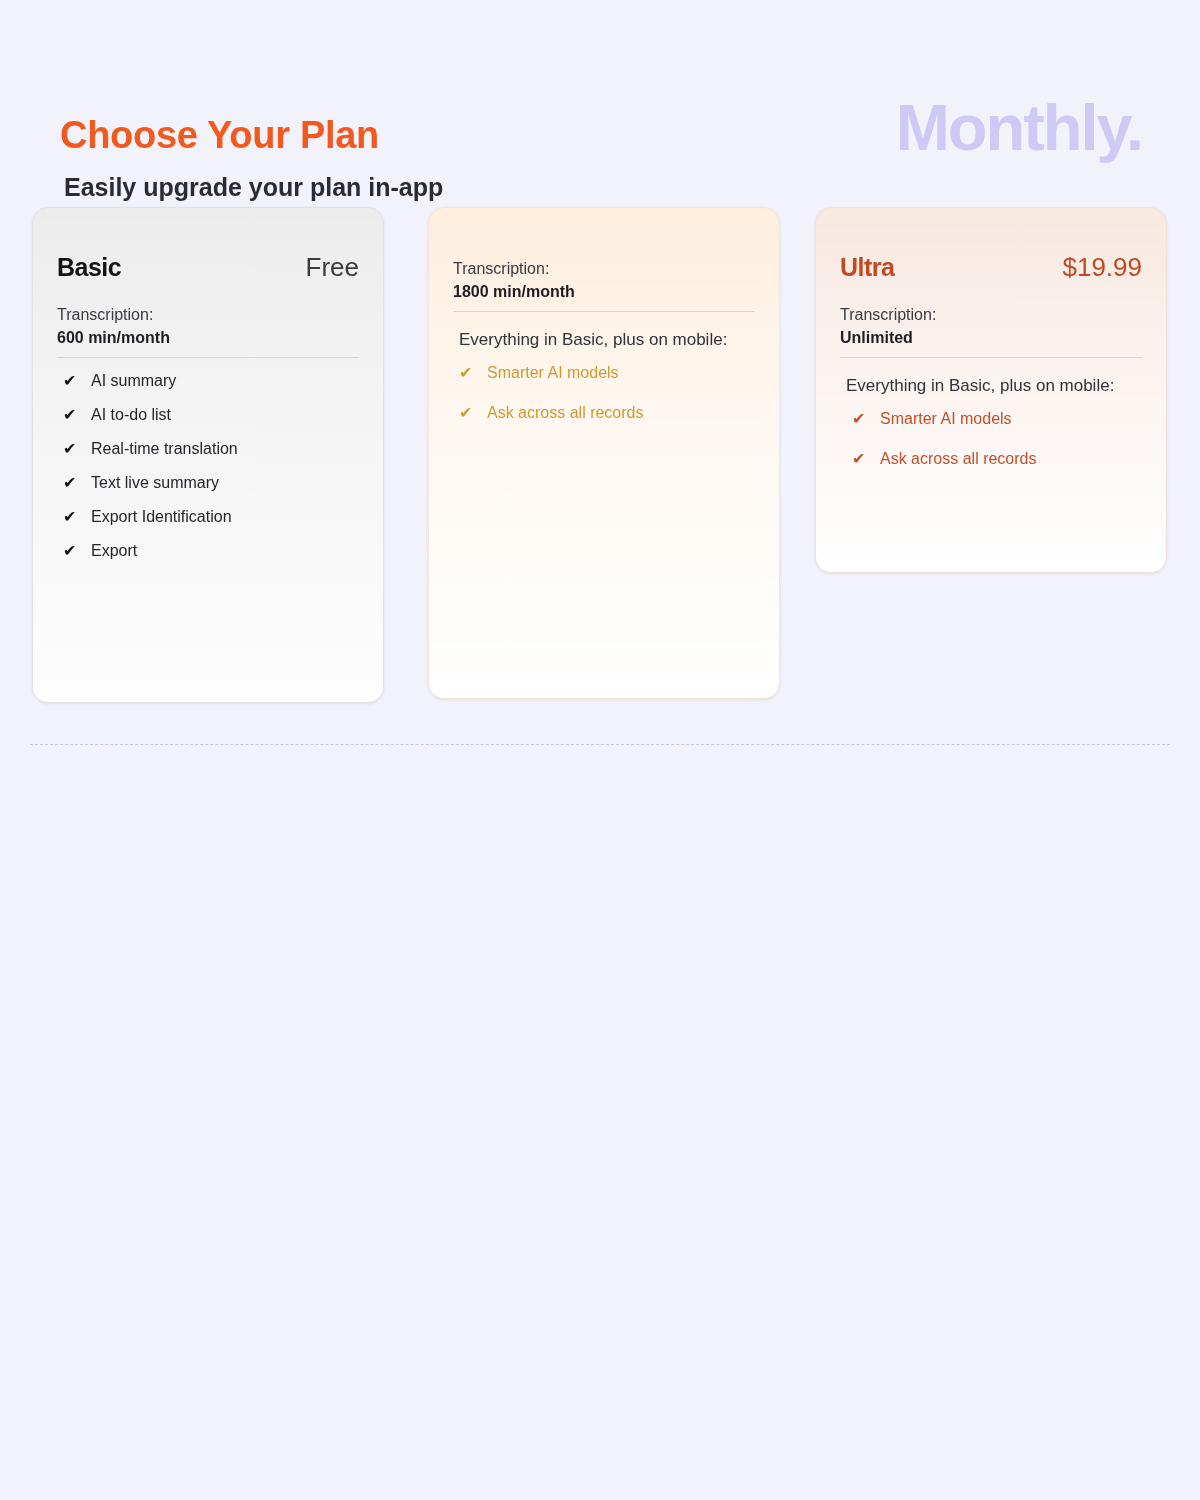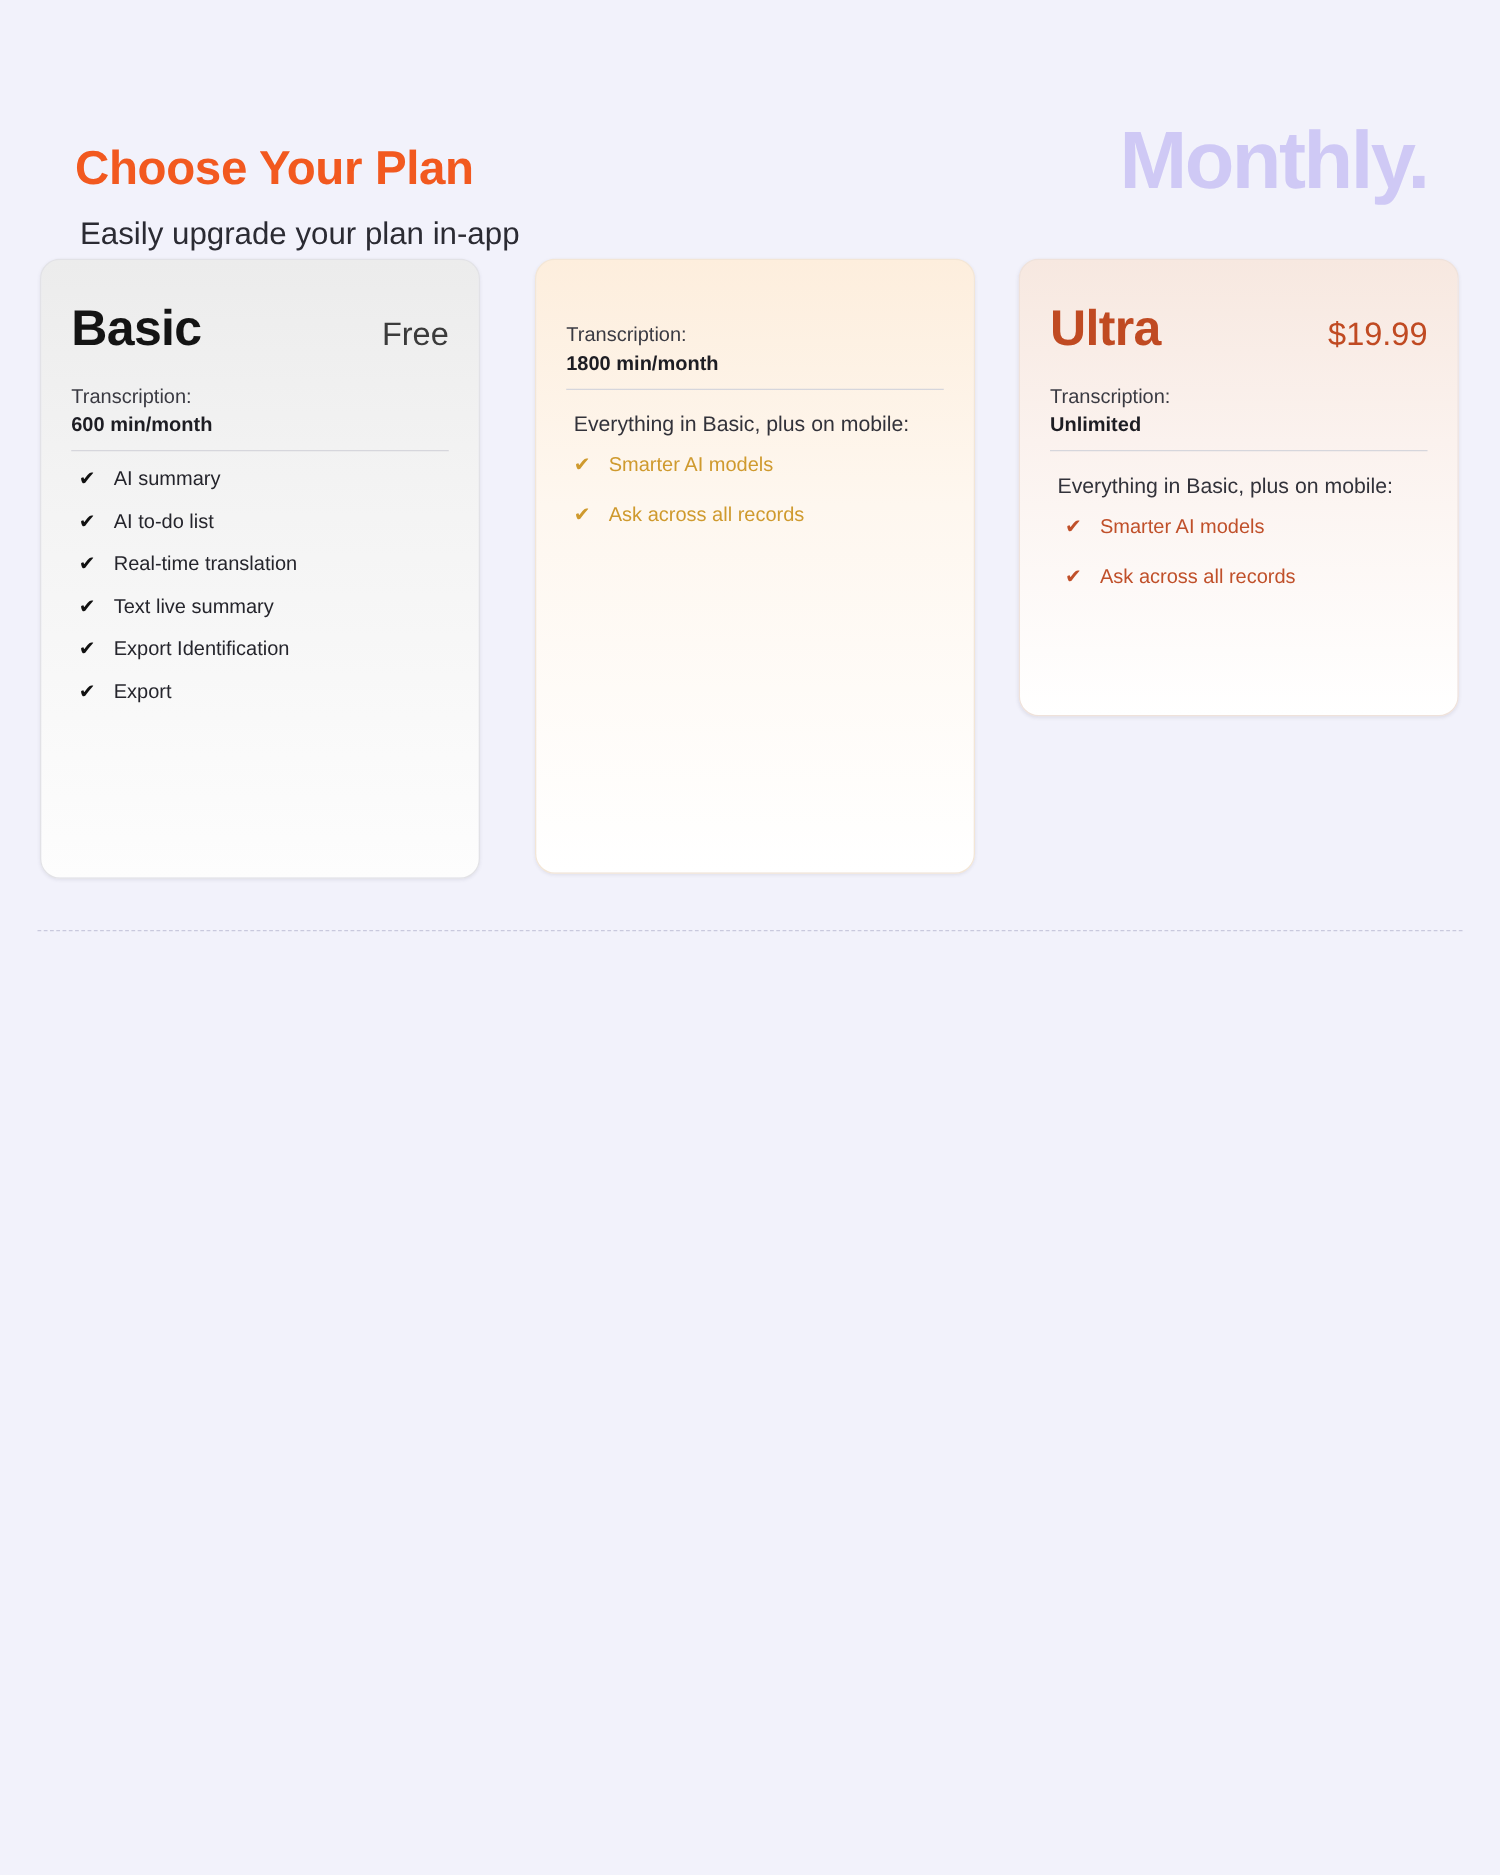--- a/index.html
+++ b/index.html
@@ -36,21 +36,21 @@
     font-weight: bold;
     color: #f2591f;
     letter-spacing: -0.3px;
     margin: 0;
     line-height: 1.1;
   }
   .choose-sub {
     font-size: 25px;
     color: #2b2b33;
     margin: 16px 0 0 4px;
-    font-weight: normal;
+    font-weight: bold;
   }
 
   .period-word {
     position: absolute;
     font-size: 65px;
     font-weight: bold;
     letter-spacing: -2px;
     line-height: 1;
   }
   .period-monthly {
@@ -91,21 +91,21 @@
     background: linear-gradient(180deg, #f7e8e0 0%, #fbf2ee 40%, #ffffff 100%);
     border: 1px solid #efe2db;
   }
 
   .card-top {
     display: flex;
     align-items: baseline;
     justify-content: space-between;
   }
   .plan-name {
-    font-size: 40px;
+    font-size: 25px;
     font-weight: bold;
     letter-spacing: -0.5px;
     line-height: 1;
   }
   .plan-name.basic { color: #141414; }
   .plan-name.pro { color: #d79a28; }
   .plan-name.ultra { color: #c04a22; }
 
   .plan-price {
     font-size: 26px;

